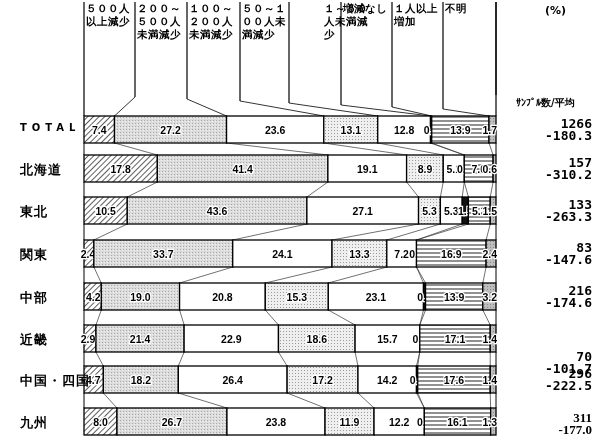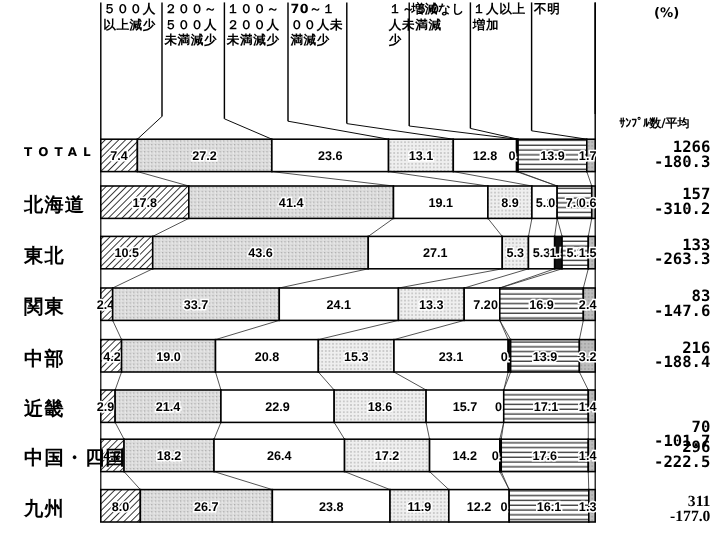--- a/index.html
+++ b/index.html
@@ -3,21 +3,21 @@
 <meta charset="utf-8">
 <style>
   html, body { margin: 0; padding: 0; background: #ffffff; }
   body { width: 600px; height: 448px; position: relative; overflow: hidden;
          font-family: "DejaVu Sans", "Liberation Sans", sans-serif; color: #000; }
   #chart { position: absolute; left: 0; top: 0; width: 600px; height: 448px; }
   .hdr { position: absolute; top: 2px; font-size: 10.5px; line-height: 13px; font-weight: bold;
          letter-spacing: 0.5px; white-space: pre; }
   .unit { position: absolute; left: 545px; top: 4px; font-size: 11px; font-weight: bold; }
   .samp-head { position: absolute; left: 516px; top: 96px; font-size: 10px; font-weight: bold; text-align: right; }
-  .row-label { position: absolute; left: 20px; font-size: 16px; font-weight: bold; letter-spacing: 1px; }
+  .row-label { position: absolute; left: 20px; font-size: 13px; font-weight: bold; letter-spacing: 1px; }
   .row-label.total { letter-spacing: 5px; font-size: 10px; }
   .samp { position: absolute; left: 520px; width: 72px; text-align: right; font-family: "DejaVu Sans Mono", "Liberation Mono", monospace;
           font-size: 13px; line-height: 12px; font-weight: bold; }
 </style>
 </head>
 <body>
 
 <svg id="chart" xmlns="http://www.w3.org/2000/svg" width="600" height="448" viewBox="0 0 600 448">
   <defs>
     <pattern id="p-hatch" width="4" height="4" patternUnits="userSpaceOnUse" patternTransform="rotate(45)">
@@ -276,21 +276,21 @@
 
 <div id="headers">
     <div class="hdr" style="left: 86px;">５００人
 以上減少</div>
     <div class="hdr" style="left: 137px;">２００～
 ５００人
 未満減少</div>
     <div class="hdr" style="left: 189px;">１００～
 ２００人
 未満減少</div>
-    <div class="hdr" style="left: 242px;">70～１
+    <div class="hdr" style="left: 242px;">５０～１
 ００人未
 満減少</div>
     <div class="hdr" style="left: 291px; padding-left: 33px;">１～５０
 人未満減
 少</div>
     <div class="hdr" style="left: 343px;">増減なし</div>
     <div class="hdr" style="left: 394px;">１人以上
 増加</div>
     <div class="hdr" style="left: 445px;">不明</div>
   </div>
@@ -309,20 +309,20 @@
 <div id="samples">
     <div class="samp" style="top: 118px; white-space: pre;">1266
 -180.3</div>
     <div class="samp" style="top: 157px; white-space: pre;">157
 -310.2</div>
     <div class="samp" style="top: 199px; white-space: pre;">133
 -263.3</div>
     <div class="samp" style="top: 242px; white-space: pre;">83
 -147.6</div>
     <div class="samp" style="top: 285px; white-space: pre;">216
--188.4</div>
+-174.6</div>
     <div class="samp" style="top: 327px; white-space: pre; margin-top: 24px;">70
 -101.7</div>
     <div class="samp" style="top: 368px; white-space: pre;">296
 -222.5</div>
     <div class="samp" style="top: 412px; white-space: pre; font-family: Liberation Serif, serif;">311
 -177.0</div>
   </div>
 
 </body></html>

